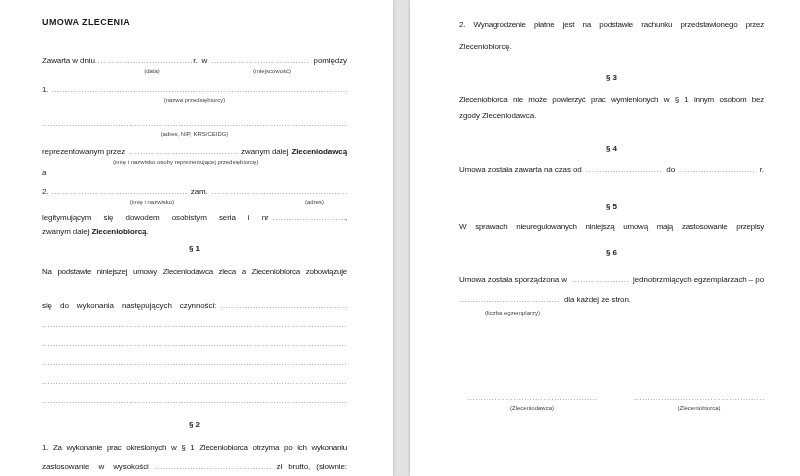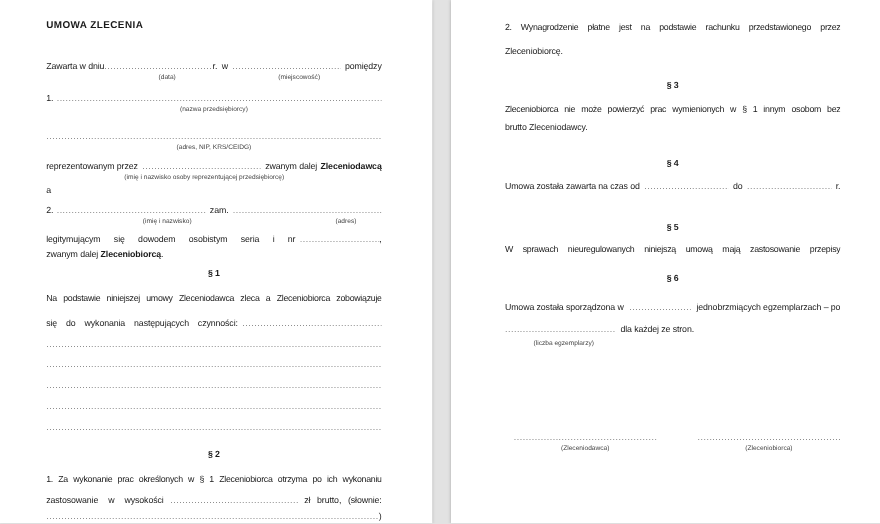--- a/index.html
+++ b/index.html
@@ -117,21 +117,21 @@
     <div class="row" style="margin-top:5px;">
       <span class="sp ws-id">legitymującym się dowodem osobistym seria i nr</span>
       <span class="dots" style="margin-left:4px;"></span>
       <span class="sp">,</span>
     </div>
     <div class="plain" style="margin-top:1px;"><span>zwanym dalej</span> <span class="b">Zleceniobiorcą</span><span>.</span></div>
 
     <div class="hd" style="margin-top:4px;">§ 1</div>
 
     <div class="jlast" style="margin-top:10px;">Na podstawie niniejszej umowy Zleceniodawca zleca a Zleceniobiorca zobowiązuje</div>
-    <div class="row" style="margin-top:9px;">
+    <div class="row" style="margin-top:21px;">
       <span class="sp ws-s1">się do wykonania następujących czynności:</span>
       <span class="dots" style="margin-left:4px;"></span>
     </div>
 
     <div class="dotline" style="margin-top:7px;"></div>
     <div class="dotline" style="margin-top:7px;"></div>
     <div class="dotline" style="margin-top:7px;"></div>
     <div class="dotline" style="margin-top:7px;"></div>
     <div class="dotline" style="margin-top:7px;"></div>
 
@@ -150,21 +150,21 @@
 
   </div>
 
   <div class="page page-right">
 
     <div class="jlast" style="margin-top:18px;">2. Wynagrodzenie płatne jest na podstawie rachunku przedstawionego przez</div>
     <div class="plain" style="margin-top:9px;">Zleceniobiorcę.</div>
 
     <div class="hd" style="margin-top:18px;">§ 3</div>
     <div class="jlast" style="margin-top:9px;">Zleceniobiorca nie może powierzyć prac wymienionych w § 1 innym osobom bez</div>
-    <div class="plain" style="margin-top:3px;">brutto Zleceniodawcy.</div>
+    <div class="plain" style="margin-top:3px;">zgody Zleceniodawca.</div>
 
     <div class="hd" style="margin-top:20px;">§ 4</div>
     <div class="row" style="margin-top:8px;">
       <span class="sp">Umowa została zawarta na czas od</span>
       <span class="dots" style="margin:0 4px;"></span>
       <span class="sp">do</span>
       <span class="dots" style="flex-grow:1.1; margin:0 4px;"></span>
       <span class="sp">r.</span>
     </div>
 

